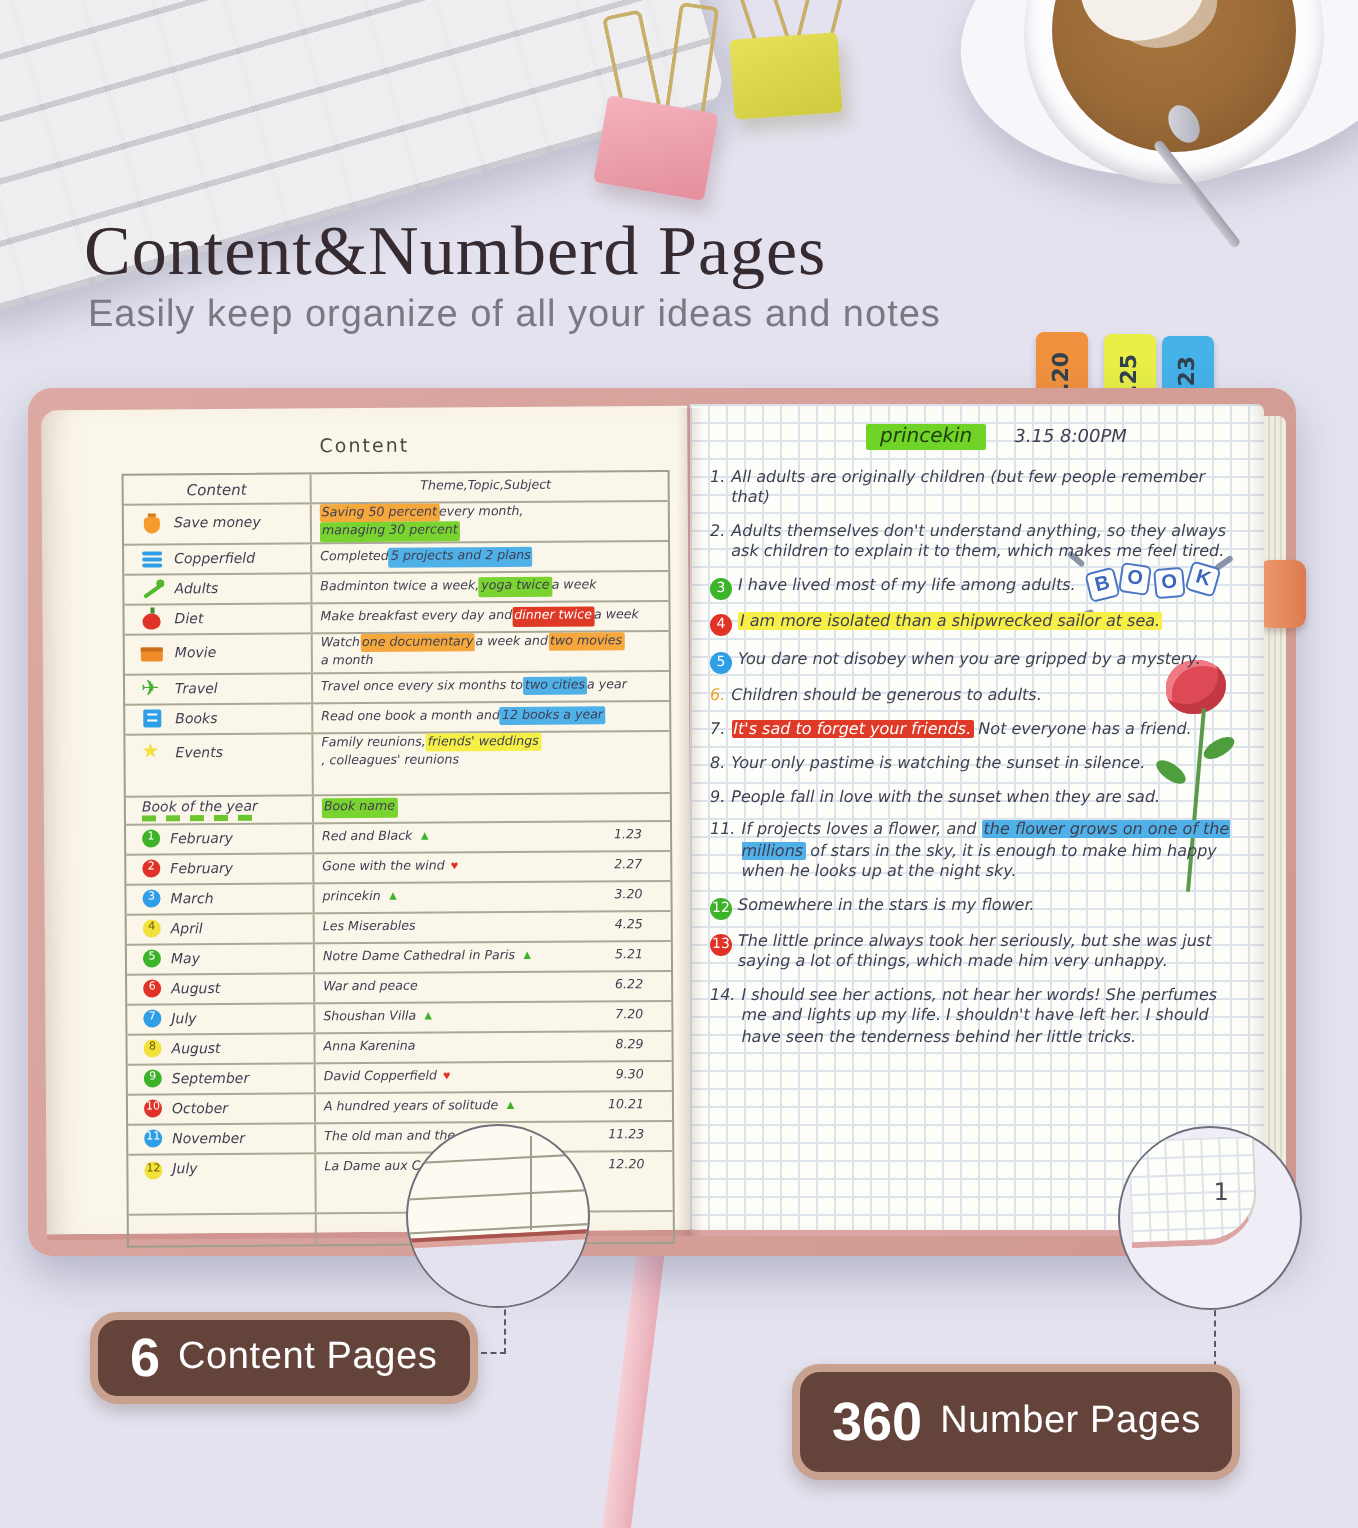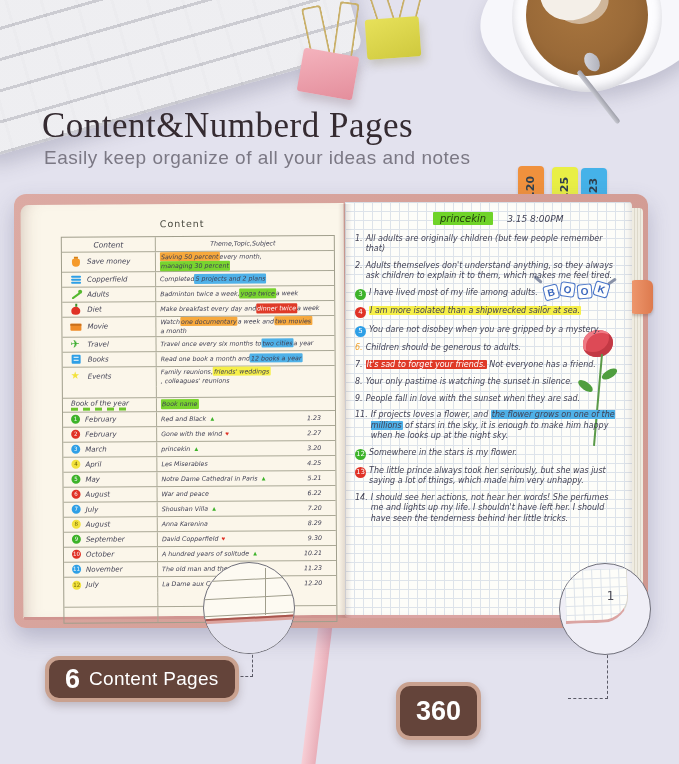--- a/index.html
+++ b/index.html
@@ -582,15 +582,16 @@
   <div class="dash-h dh-left"></div>
   <div class="dash-v dv-right"></div>
   <div class="dash-h dh-right"></div>
 
   <div class="badge badge-left">
     <span class="cnt">6</span>
     <span class="lbl">Content Pages</span>
   </div>
   <div class="badge badge-right">
     <span class="cnt">360</span>
+    <span class="lbl">Number Pages</span>
   </div>
 
 </div>
 
 </body></html>

